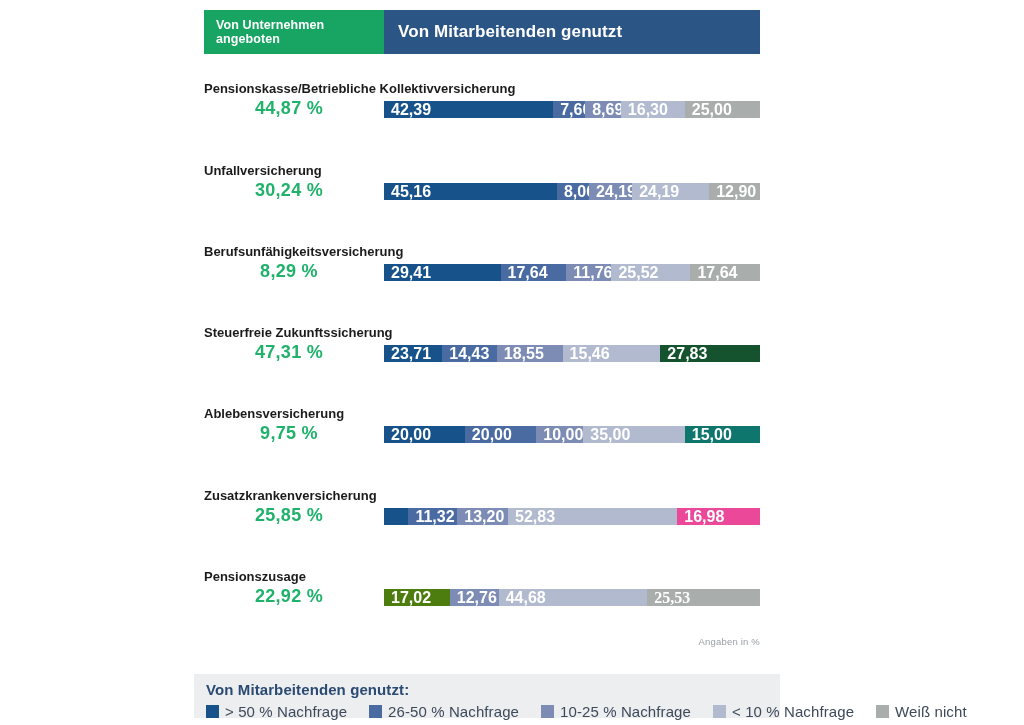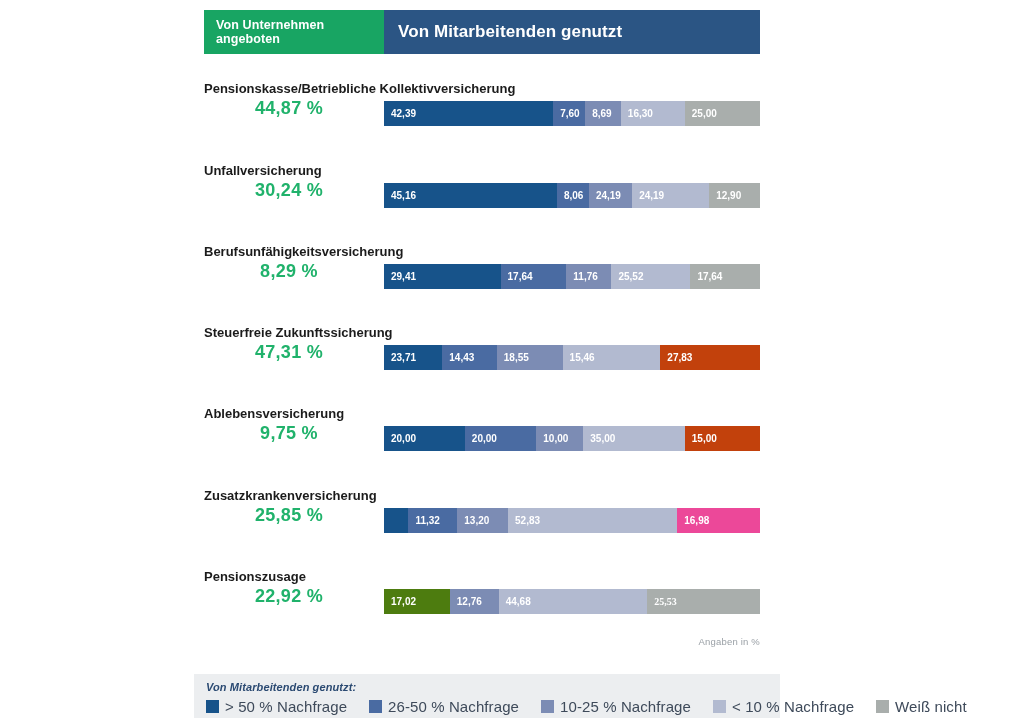--- a/index.html
+++ b/index.html
@@ -52,24 +52,24 @@
     width:170px;text-align:center;
     font-size:18px;font-weight:bold;color:#20b26b;
     letter-spacing:.3px;
   }
   .bar{
     position:absolute;left:384px;top:20px;
     width:376px;height:33px;
     display:flex;overflow:hidden;
   }
   .seg{
-    height:25px;
+    height:17px;
     display:flex;align-items:center;
     box-sizing:border-box;
-    font-size:10px;font-weight:bold;
+    font-size:16px;font-weight:bold;
     color:#ffffff;
     padding-left:7px;
     overflow:hidden;white-space:nowrap;
   }
   .seg.s4{color:#ffffff;}
   .seg.s5{color:#ffffff;}
 
   
   .note{
     position:absolute;left:0;top:636px;width:760px;
@@ -80,22 +80,22 @@
 
   
   .legend{
     position:absolute;left:194px;top:674px;
     width:586px;height:44px;
     background:#eceef0;
     box-sizing:border-box;
     padding:7px 10px 0 12px;
   }
   .legend-title{
-    font-size:11px;font-weight:bold;color:#2b4a72;
-    margin-bottom:5px;letter-spacing:.1px;font-style:italic;
+    font-size:15px;font-weight:bold;color:#2b4a72;
+    margin-bottom:5px;letter-spacing:.1px;
   }
   .legend-items{display:flex;align-items:center;}
   .legend-item{display:flex;align-items:center;margin-right:22px;}
   .legend-swatch{
     width:13px;height:13px;margin-right:6px;flex:0 0 auto;
   }
   .legend-label{
     font-size:15px;color:#3e4a5a;white-space:nowrap;letter-spacing:.1px;
   }
 </style>
@@ -149,32 +149,32 @@
         </div>
       </div>
       <div class="row" style="top: 325px;">
         <div class="row-title">Steuerfreie Zukunftssicherung</div>
         <div class="row-pct">47,31 %</div>
         <div class="bar">
           <div class="seg s1" style="width: 15.5%; background: rgb(23, 83, 138);">23,71</div>
           <div class="seg s2" style="width: 14.5%; background: rgb(74, 107, 162);">14,43</div>
           <div class="seg s3" style="width: 17.5%; background: rgb(124, 140, 180);">18,55</div>
           <div class="seg s4" style="width: 26%; background: rgb(178, 186, 208);">15,46</div>
-          <div class="seg s5" style="width: 26.5%; background: #c2410c;">27,83</div>
+          <div class="seg s5" style="width: 26.5%; background: #14532d;">27,83</div>
         </div>
       </div>
       <div class="row" style="top: 406px;">
         <div class="row-title">Ablebensversicherung</div>
         <div class="row-pct">9,75 %</div>
         <div class="bar">
           <div class="seg s1" style="width: 21.5%; background: rgb(23, 83, 138);">20,00</div>
           <div class="seg s2" style="width: 19%; background: rgb(74, 107, 162);">20,00</div>
           <div class="seg s3" style="width: 12.5%; background: rgb(124, 140, 180);">10,00</div>
           <div class="seg s4" style="width: 27%; background: rgb(178, 186, 208);">35,00</div>
-          <div class="seg s5" style="width: 20%; background: #c2410c; padding-left: 7px;">15,00</div>
+          <div class="seg s5" style="width: 20%; background: #0f766e; padding-left: 7px;">15,00</div>
         </div>
       </div>
       <div class="row" style="top: 488px;">
         <div class="row-title">Zusatzkrankenversicherung</div>
         <div class="row-pct">25,85 %</div>
         <div class="bar">
           <div class="seg s1" style="width: 6.5%; background: rgb(23, 83, 138);"></div>
           <div class="seg s2" style="width: 13%; background: rgb(74, 107, 162);">11,32</div>
           <div class="seg s3" style="width: 13.5%; background: rgb(124, 140, 180);">13,20</div>
           <div class="seg s4" style="width: 45%; background: rgb(178, 186, 208);">52,83</div>

